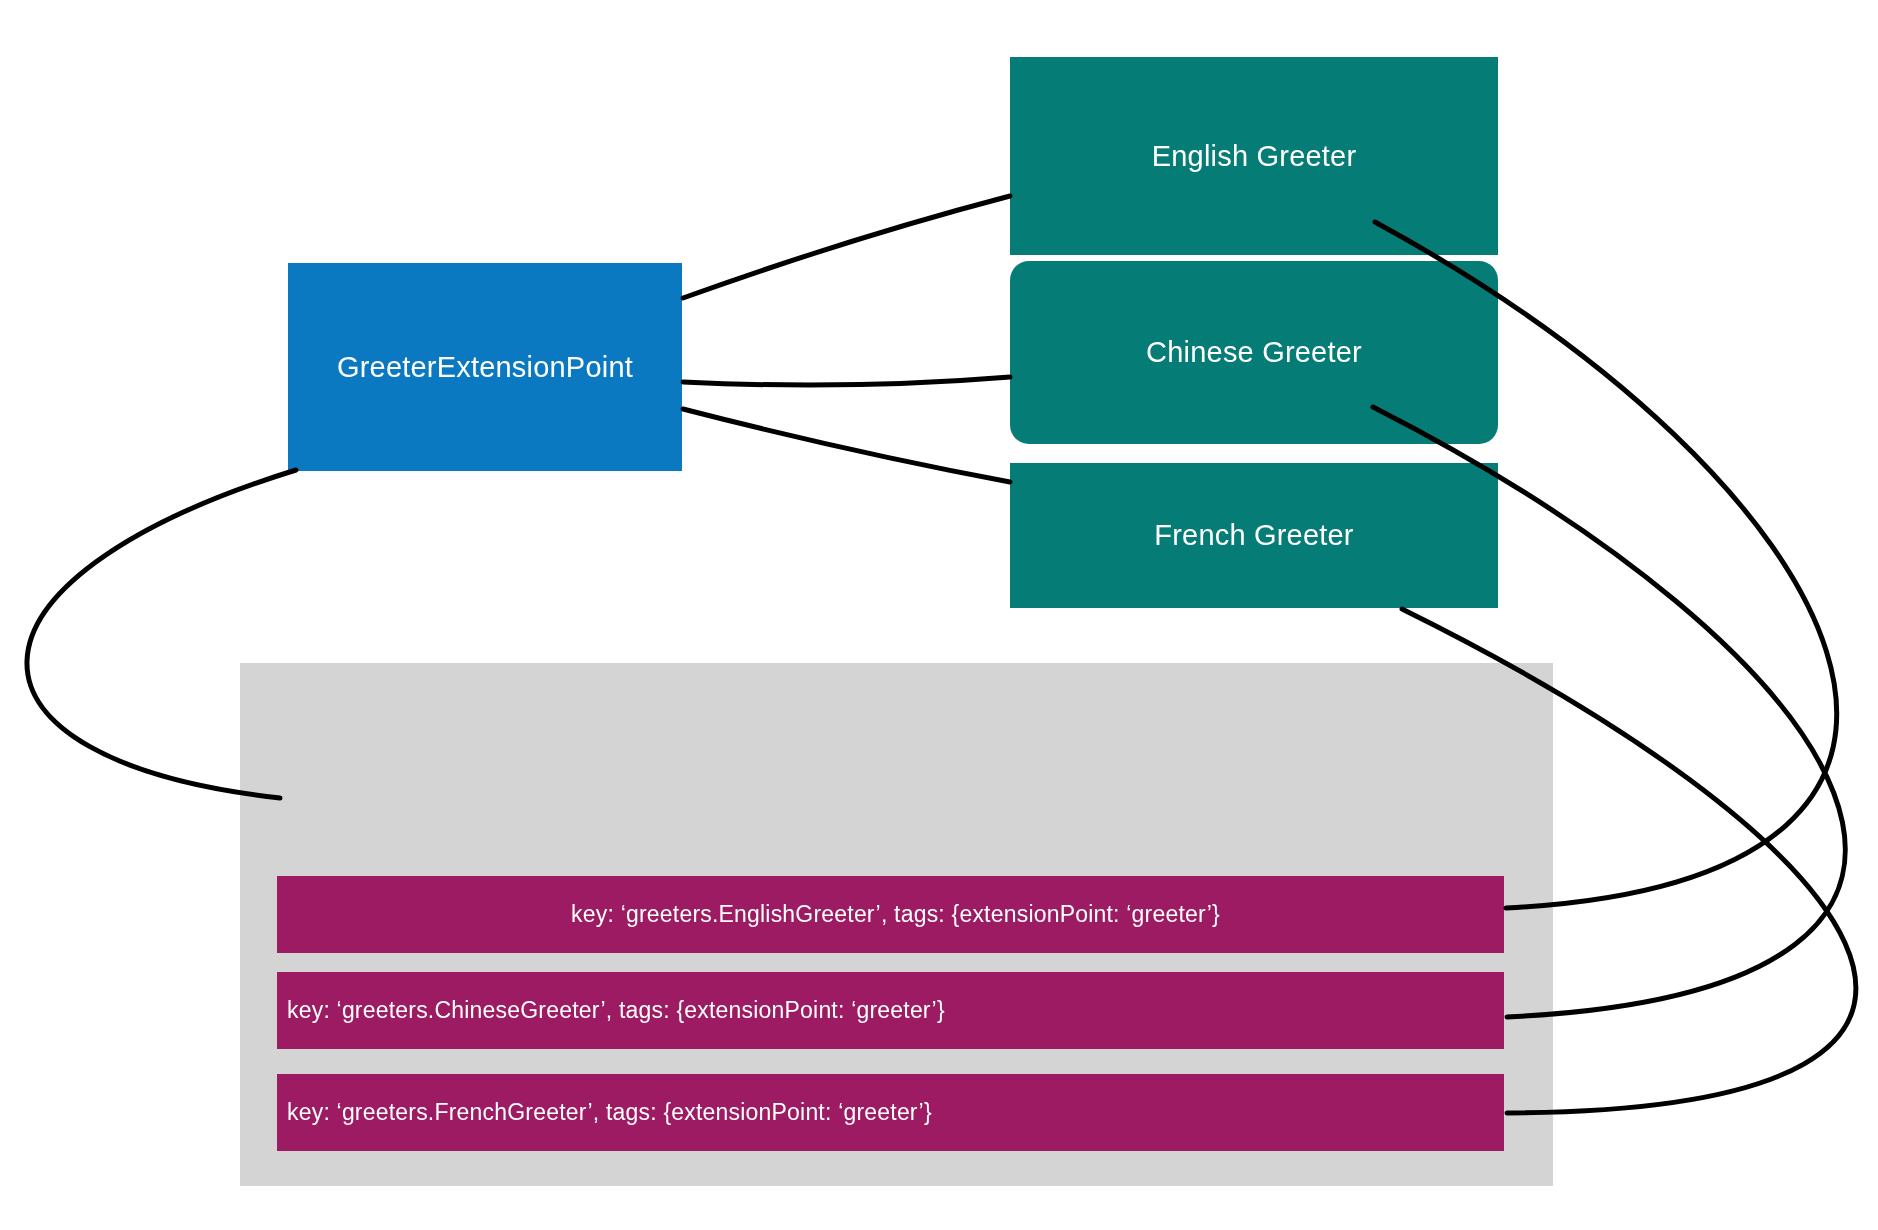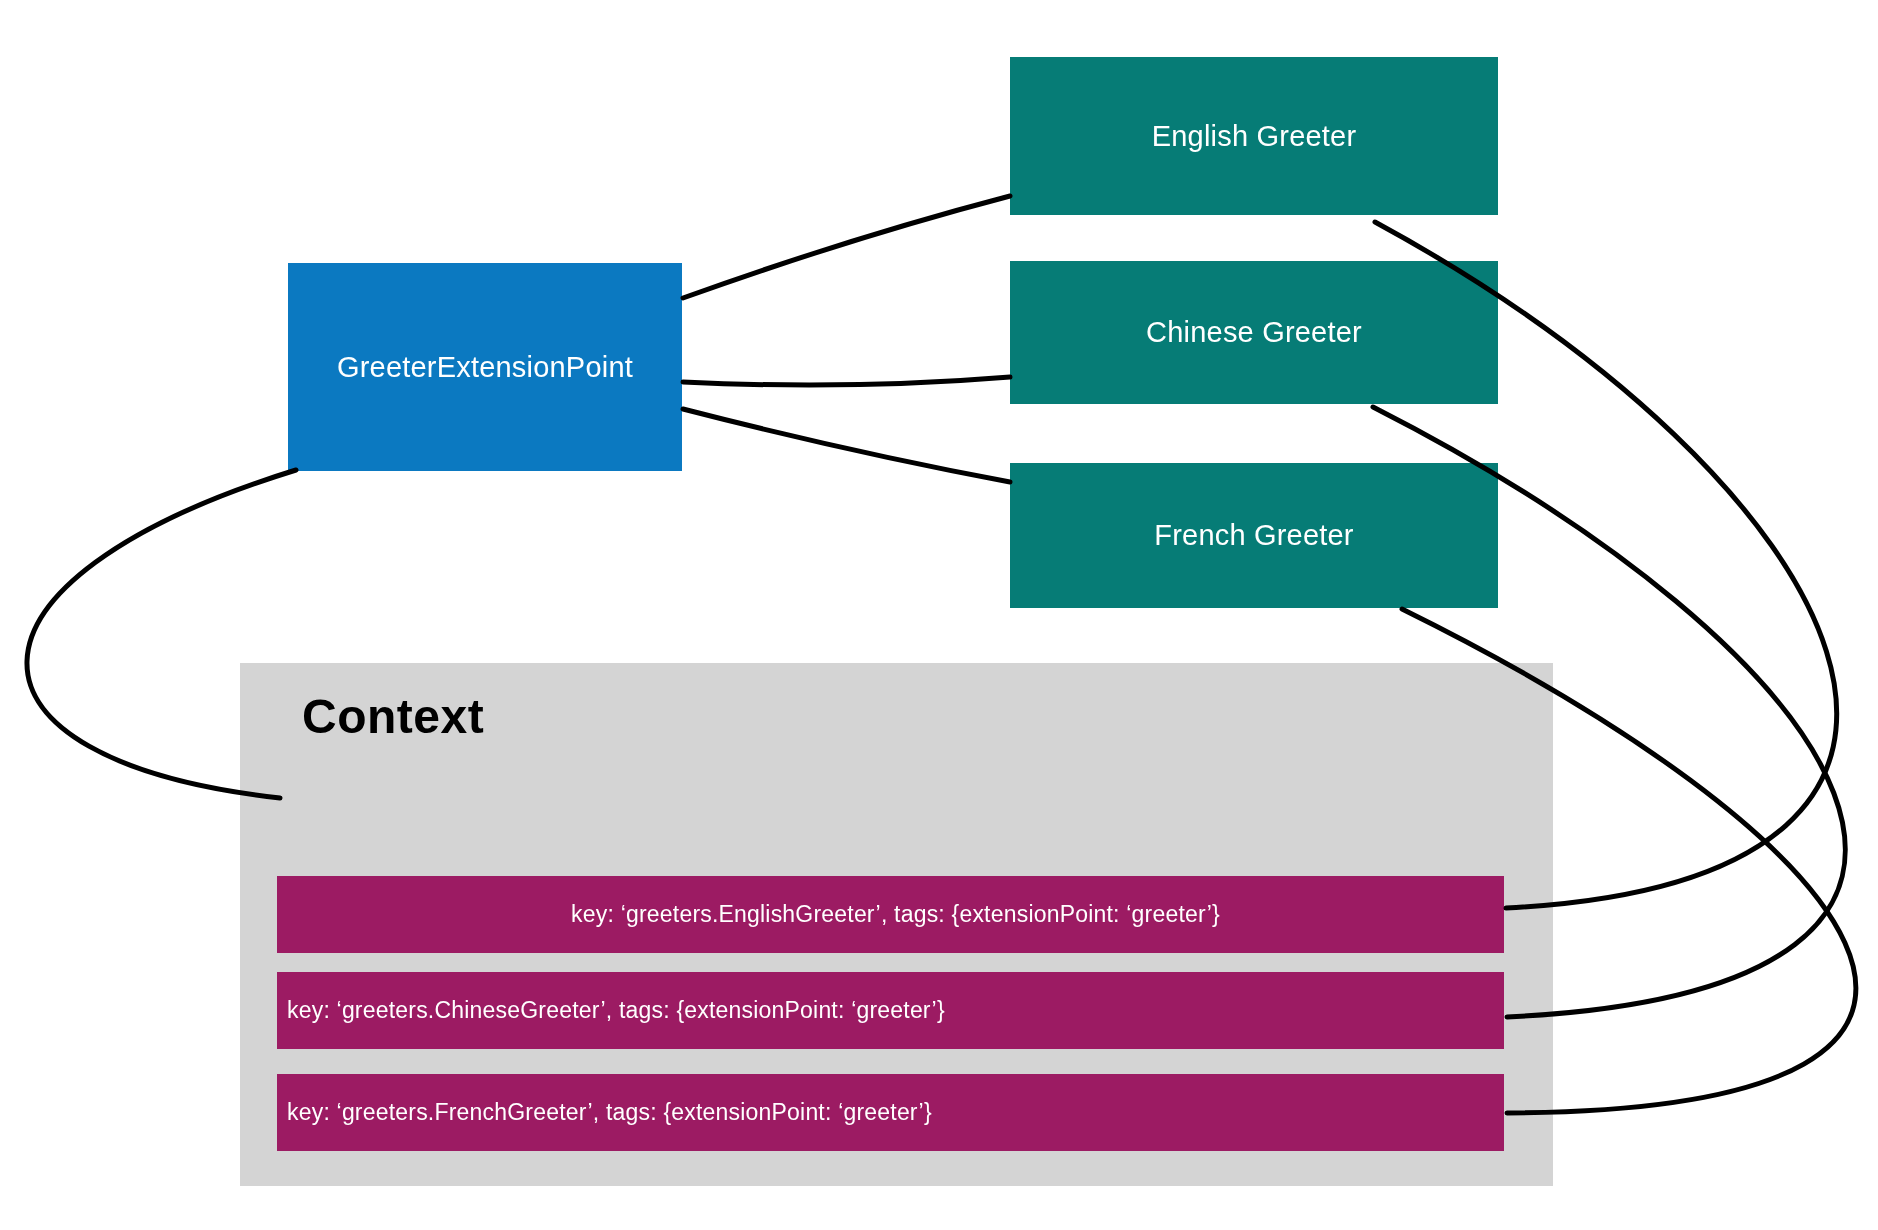--- a/index.html
+++ b/index.html
@@ -40,22 +40,22 @@
     top: 263px;
     width: 394px;
     height: 208px;
     background: var(--extension-point-blue, #0b79c1);
   }
   .greeter {
     background: var(--greeter-teal, #067c76);
     left: 1010px;
     width: 488px;
   }
-  .g-en { top: 57px;  height: 158px; }
-  .g-zh { top: 261px; height: 143px; }
+  .g-en { top: 57px;  height: 198px; }
+  .g-zh { top: 261px; height: 183px; border-radius: 19px; }
   .g-fr { top: 463px; height: 145px; }
   .ctx {
     position: absolute;
     left: 240px;
     top: 663px;
     width: 1313px;
     height: 523px;
     background: var(--context-gray, #d4d4d4);
     z-index: 2;
   }
@@ -111,21 +111,20 @@
 
   <div class="node greeter g-zh">
     <span>Chinese Greeter</span>
   </div>
 
   <div class="node greeter g-fr">
     <span>French Greeter</span>
   </div>
 
   <div class="ctx">
-    <div class="ctx-title">Context</div>
 
 
     <div class="bar bar-m1">
       <span>key: ‘greeters.EnglishGreeter’, tags: {extensionPoint: ‘greeter’}</span>
     </div>
 
     <div class="bar bar-m2">
       <span>key: ‘greeters.ChineseGreeter’, tags: {extensionPoint: ‘greeter’}</span>
     </div>
 

